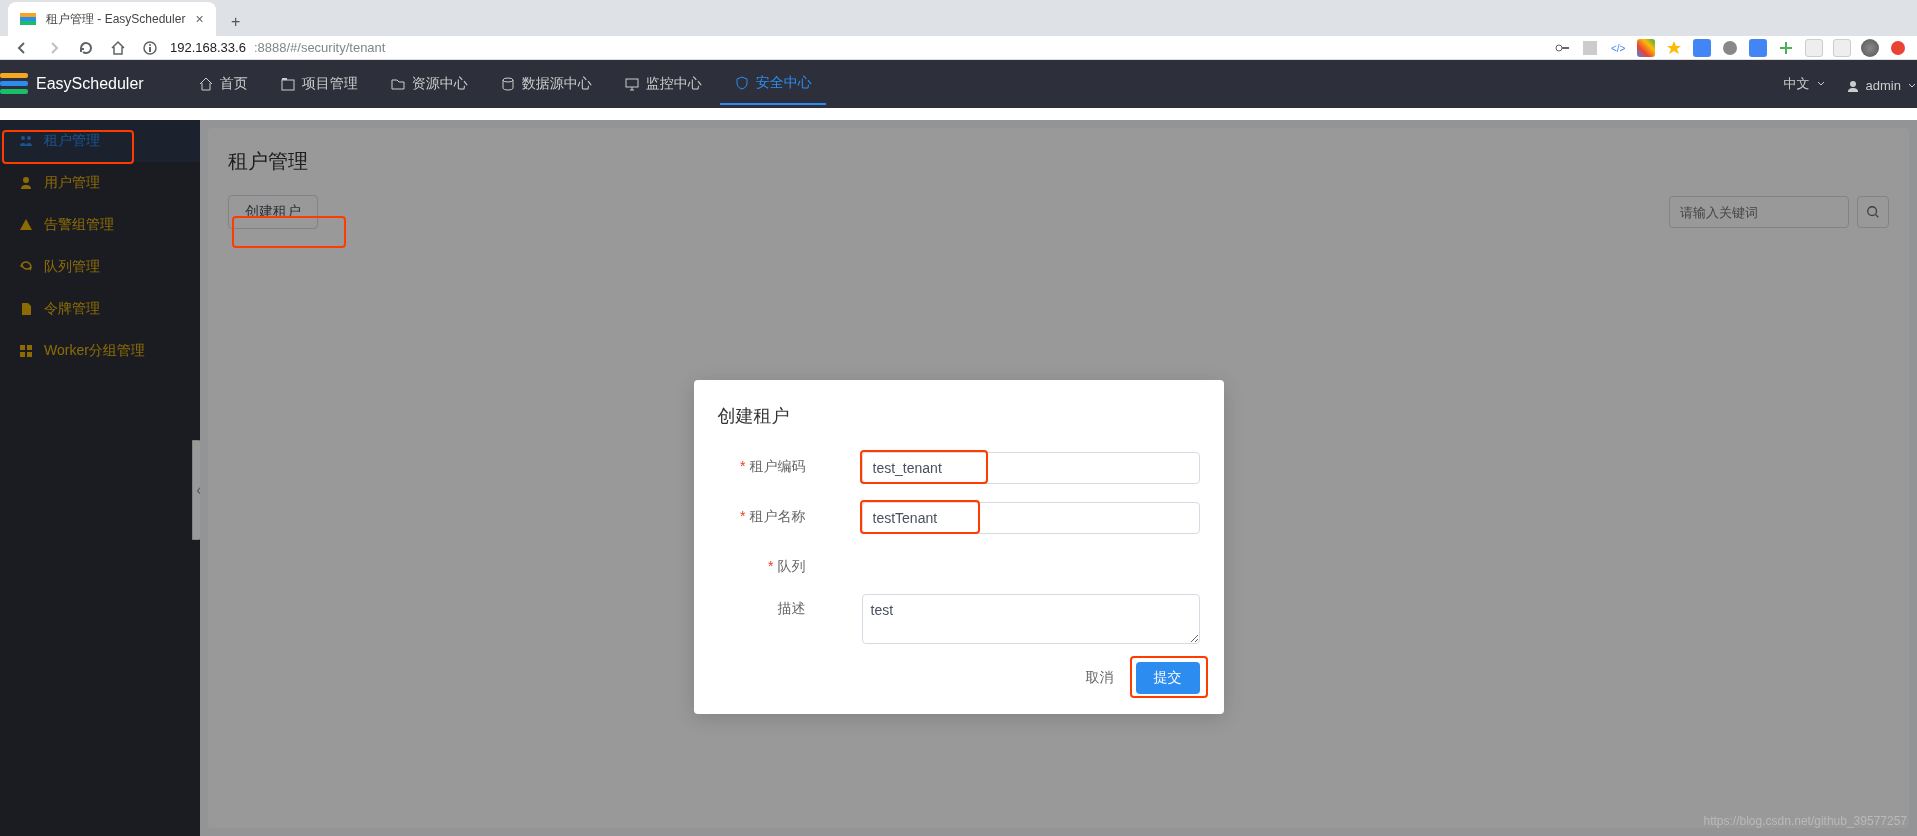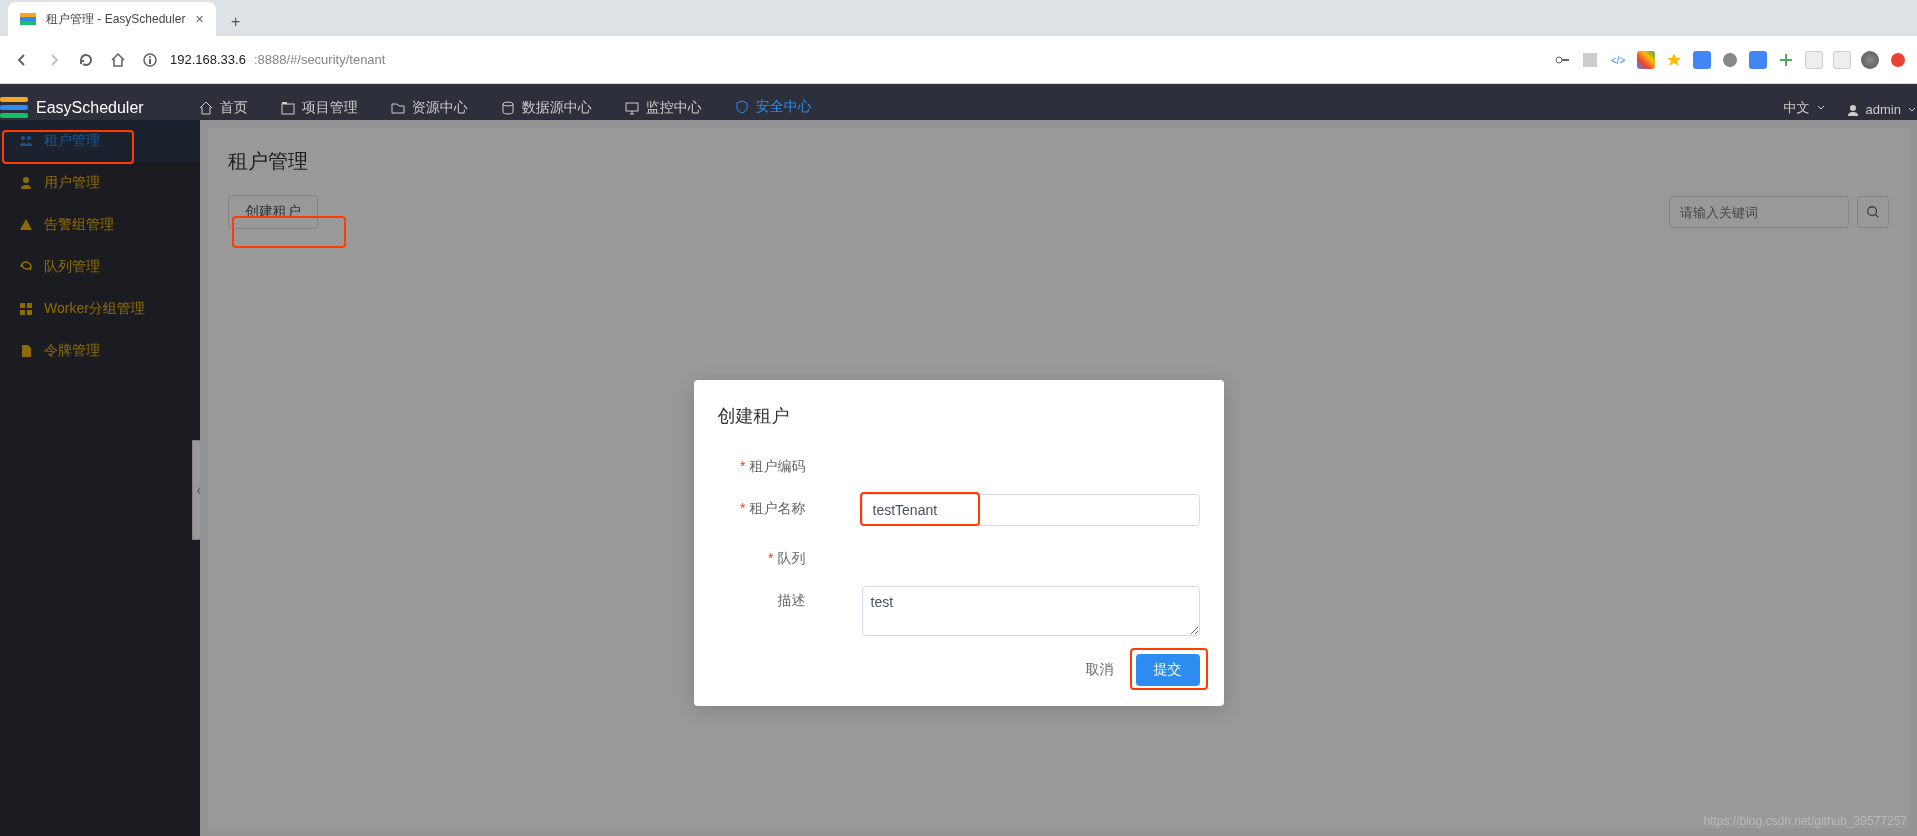--- a/index.html
+++ b/index.html
@@ -5,21 +5,21 @@
 * { margin: 0; padding: 0; box-sizing: border-box; font-family: -apple-system, BlinkMacSystemFont, "Segoe UI", Arial, sans-serif; }
 body { width: 1917px; height: 836px; background: #fff; overflow: hidden; position: relative; }
 
 
 .browser-chrome { background: #fff; }
 .tab-strip { height: 36px; display: flex; align-items: flex-end; background: #dee1e6; padding-left: 8px; }
 .tab { display: flex; align-items: center; gap: 10px; height: 34px; background: #fff; border-radius: 8px 8px 0 0; padding: 0 12px; min-width: 200px; font-size: 12px; color: #444; }
 .tab-favicon { width: 16px; height: 16px; }
 .tab-close { color: #666; font-size: 14px; cursor: pointer; margin-left: auto; }
 .new-tab { width: 28px; height: 28px; display: flex; align-items: center; justify-content: center; color: #555; font-size: 16px; cursor: pointer; margin-left: 6px; }
-.addr-bar { height: 48px; display: flex; align-items: center; padding: 0 10px; gap: 8px; border-bottom: 1px solid #ddd; }
+.addr-bar { height: 24px; display: flex; align-items: center; padding: 0 10px; gap: 8px; border-bottom: 1px solid #ddd; }
 .nav-btn { width: 24px; height: 24px; display: flex; align-items: center; justify-content: center; color: #5f6368; cursor: pointer; }
 .url-box { flex: 1; display: flex; align-items: center; gap: 8px; font-size: 13px; color: #202124; }
 .url-box .host { color: #202124; }
 .url-box .path { color: #80868b; }
 .ext-icons { display: flex; gap: 10px; align-items: center; }
 .ext-icon { width: 18px; height: 18px; border-radius: 3px; }
 
 
 .app-header { height: 48px; background: #2d303a; display: flex; align-items: center; padding: 0 0; color: #fff; }
 .logo-wrap { display: flex; align-items: center; gap: 8px; margin-right: 40px; }
@@ -246,32 +246,32 @@
     <span>告警组管理</span>
   </div>
   <div class="sidebar-item">
     <svg class="sidebar-icon" viewBox="0 0 16 16">
         <path d="M3 8a5 5 0 119 3M13 8a5 5 0 01-9-3" stroke="currentColor" fill="none" stroke-width="1.5"></path>
       </svg>
     <span>队列管理</span>
   </div>
   <div class="sidebar-item">
     <svg class="sidebar-icon" viewBox="0 0 16 16">
+        <path d="M4 2h6l3 3v9H4z" fill="currentColor"></path>
+      </svg>
+    <span>令牌管理</span>
+  </div>
+  <div class="sidebar-item">
+    <svg class="sidebar-icon" viewBox="0 0 16 16">
         <rect x="2" y="2" width="5" height="5" fill="currentColor"></rect>
         <rect x="9" y="2" width="5" height="5" fill="currentColor"></rect>
         <rect x="2" y="9" width="5" height="5" fill="currentColor"></rect>
         <rect x="9" y="9" width="5" height="5" fill="currentColor"></rect>
       </svg>
     <span>Worker分组管理</span>
-  </div>
-  <div class="sidebar-item">
-    <svg class="sidebar-icon" viewBox="0 0 16 16">
-        <path d="M4 2h6l3 3v9H4z" fill="currentColor"></path>
-      </svg>
-    <span>令牌管理</span>
   </div>
 </div>
 <div class="sidebar-toggle">‹</div>
 
 <div class="main">
   <div class="content-card">
     <div class="page-title">租户管理</div>
     <div class="toolbar-row">
       <button class="create-btn">创建租户</button>
       <div class="search-area">
@@ -286,20 +286,24 @@
     </div>
   </div>
 </div>
 
 <div class="modal-overlay">
   <div class="modal">
     <div class="modal-title">创建租户</div>
 
     <div class="form-row">
       <div class="form-label"><span class="req">*</span><span>租户编码</span></div>
+      <div style="flex:1;position:relative">
+        <input class="form-control" style="width: 100%;" value="test_tenant">
+        <div class="hl" style="left:-2px;top:-2px;width:128px;height:34px"></div>
+      </div>
     </div>
 
     <div class="form-row">
       <div class="form-label"><span class="req">*</span><span>租户名称</span></div>
       <div style="flex:1;position:relative">
         <input class="form-control" style="width: 100%;" value="testTenant">
         <div class="hl" style="left:-2px;top:-2px;width:120px;height:34px"></div>
       </div>
     </div>
 

